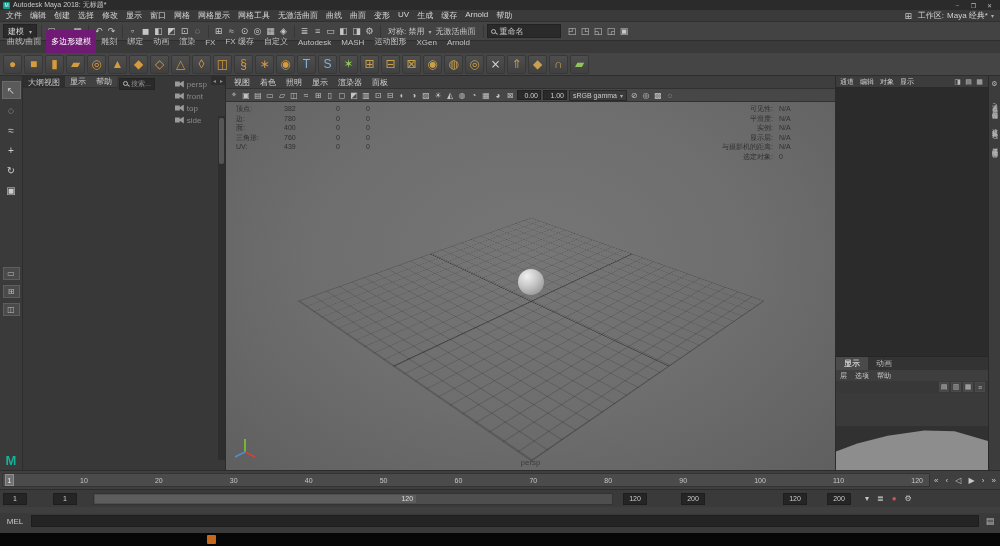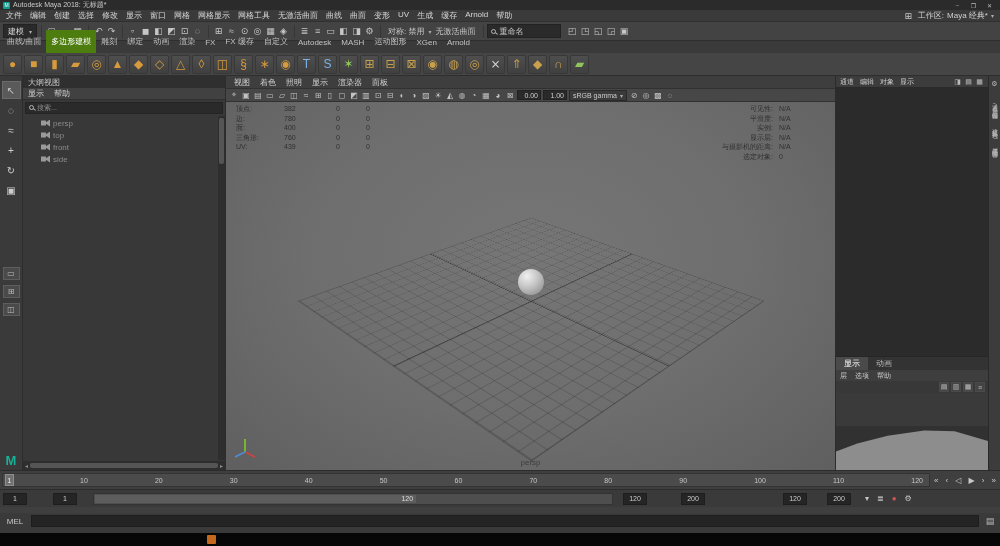--- a/index.html
+++ b/index.html
@@ -24,35 +24,35 @@
   .sicon{width:13px;height:14px;display:flex;align-items:center;justify-content:center;font-size:9px;color:#c6c6c6;flex:0 0 auto}
   .sl-text{font-size:8px;color:#c6c6c6;padding:0 4px;white-space:nowrap}
   .search-box{background:#2a2a2a;border:1px solid #222;height:14px;width:74px;display:flex;align-items:center;gap:3px;padding:0 3px;font-size:8px;color:#cfcfcf;flex:0 0 auto}
   .mag{width:5px;height:5px;border:1px solid #b5b5b5;border-radius:50%;position:relative;flex:0 0 auto}
   .mag::after{content:"";position:absolute;width:3px;height:1px;background:#b5b5b5;right:-3px;bottom:-1px;transform:rotate(40deg)}
   .caret{font-size:6px;color:#aaa}
 
   
   .shelf-tabs{height:12px;background:#3a3a3a;display:flex;align-items:flex-end;padding:0 2px;font-size:8px;flex:0 0 auto}
   .shelf-tab{padding:6px 5px;color:#c2c2c2;white-space:nowrap}
-  .shelf-tab.active{background:#4d7c0f;color:#fff}
+  .shelf-tab.active{background:#701a75;color:#fff}
   .shelf{height:23px;background:#454545;display:flex;align-items:center;padding:0 3px;gap:2px;flex:0 0 auto;border-bottom:1px solid #2e2e2e}
   .shelf-icon{width:19px;height:19px;display:flex;align-items:center;justify-content:center;font-size:12px;background:linear-gradient(#4e4e4e,#404040);border:1px solid #383838;border-radius:2px;flex:0 0 auto}
 
   
   .main{flex:1;display:flex;min-height:0}
   .toolbox{width:23px;background:#3a3a3a;border-right:1px solid #2c2c2c;display:flex;flex-direction:column;align-items:center;padding-top:5px;gap:2px;flex:0 0 auto}
   .tool{width:19px;height:18px;display:flex;align-items:center;justify-content:center;font-size:10px;color:#cdcdcd}
   .tool.active{background:#5a5a5a;border:1px solid #6a6a6a}
   .layouts{margin-top:66px;display:flex;flex-direction:column;gap:5px}
   .layout-btn{width:17px;height:13px;border:1px solid #5e5e5e;background:#4a4a4a;font-size:8px;color:#bbb;display:flex;align-items:center;justify-content:center}
   .maya-logo{margin-top:auto;margin-bottom:2px;color:#19b098;font-weight:bold;font-size:13px}
 
   
-  .outliner{width:203px;background:#383838;border-right:1px solid #2c2c2c;display:flex;flex-direction:column;position:relative;flex:0 0 auto}
+  .outliner{width:203px;background:#383838;border-right:1px solid #2c2c2c;display:flex;flex-direction:row;position:relative;flex:0 0 auto}
   .panel-title{height:12px;background:#2f2f2f;font-size:8px;color:#c6c6c6;display:flex;align-items:center;padding:0 5px}
   .panel-menus{height:12px;background:#414141;font-size:8px;color:#d0d0d0;display:flex;gap:10px;align-items:center;padding:0 5px;border-bottom:1px solid #303030}
   .search-row{height:15px;display:flex;align-items:center;padding:1px 2px;background:#383838;gap:2px}
   .search-input{flex:1;background:#2a2a2a;border:1px solid #242424;height:12px;font-size:7px;color:#8f8f8f;display:flex;align-items:center;gap:3px;padding:0 3px}
   .tree{flex:1;font-size:8px;padding-top:2px;overflow:hidden}
   .tree-row{height:12px;display:flex;align-items:center;padding-left:8px;gap:3px;color:#c9c9c9}
   .tree-row.dim{color:#8a8a8a}
   .tree-row.child{padding-left:22px}
   .exp{width:7px;font-size:6px;color:#aaa;flex:0 0 auto}
   .oicon{width:9px;height:7px;flex:0 0 auto;background:transparent}
@@ -351,27 +351,27 @@
 
           <div class="tree-row dim">
             <span class="exp"></span>
             <span class="oicon cam"></span>
             <span>persp</span>
           </div>
 
           <div class="tree-row dim">
             <span class="exp"></span>
             <span class="oicon cam"></span>
-            <span>top</span>
+            <span>front</span>
           </div>
 
           <div class="tree-row dim">
             <span class="exp"></span>
             <span class="oicon cam"></span>
-            <span>front</span>
+            <span>top</span>
           </div>
 
           <div class="tree-row dim">
             <span class="exp"></span>
             <span class="oicon cam"></span>
             <span>side</span>
           </div>
 
 
 

